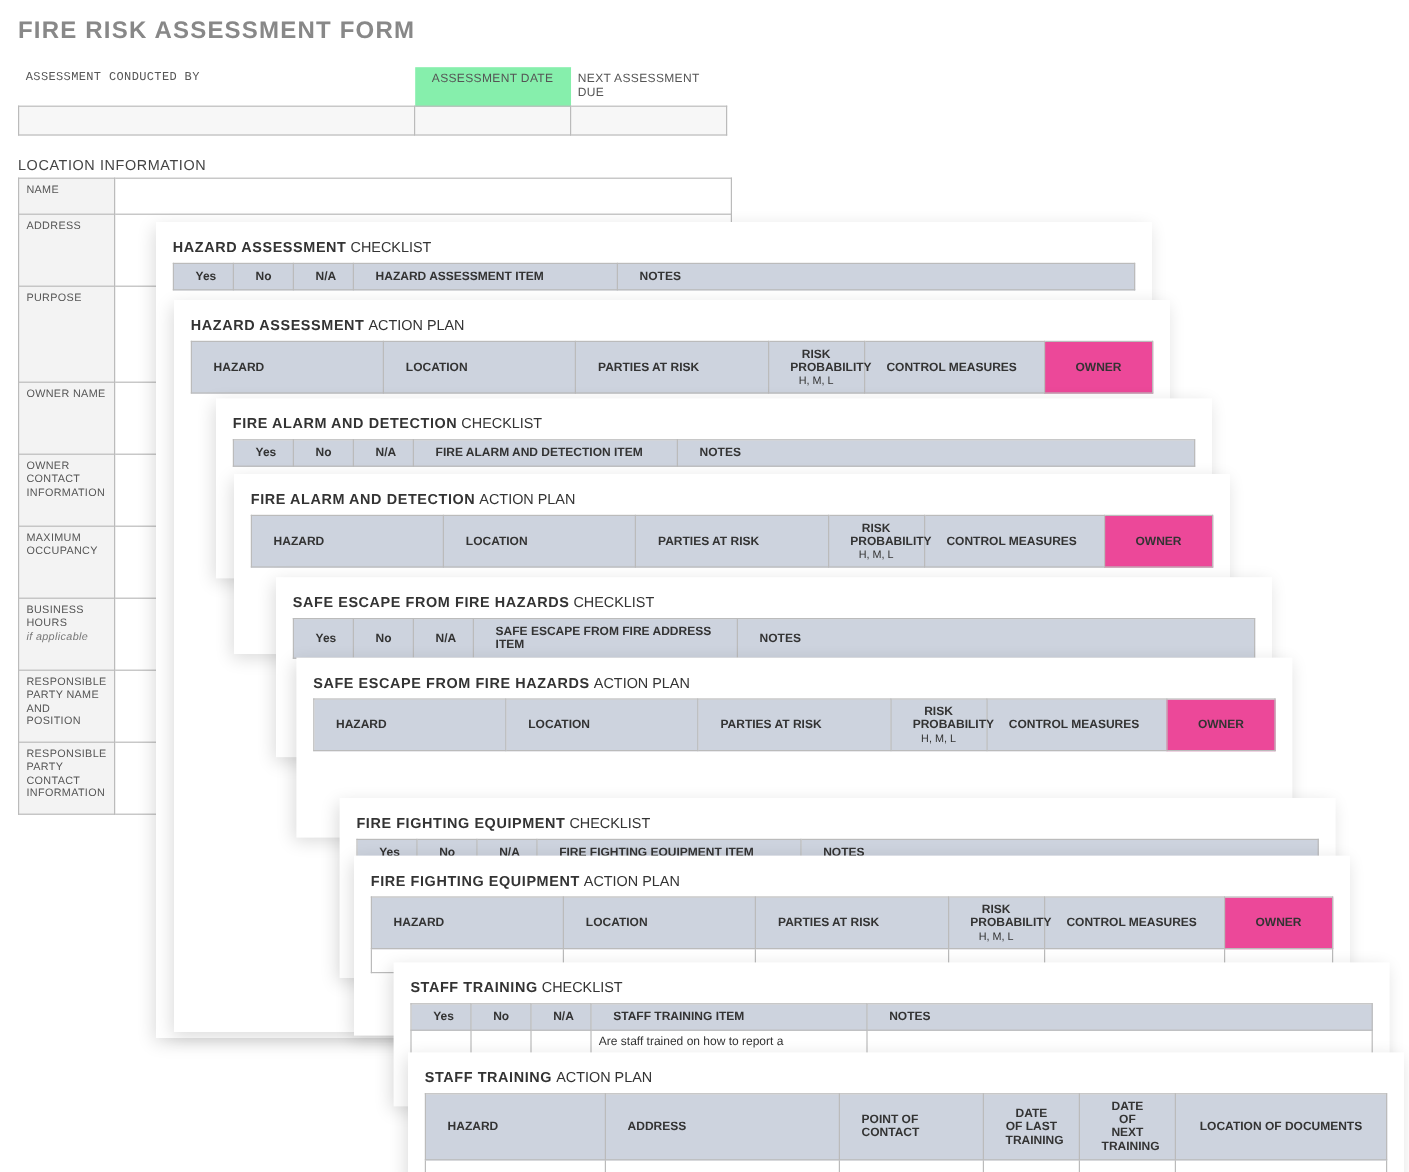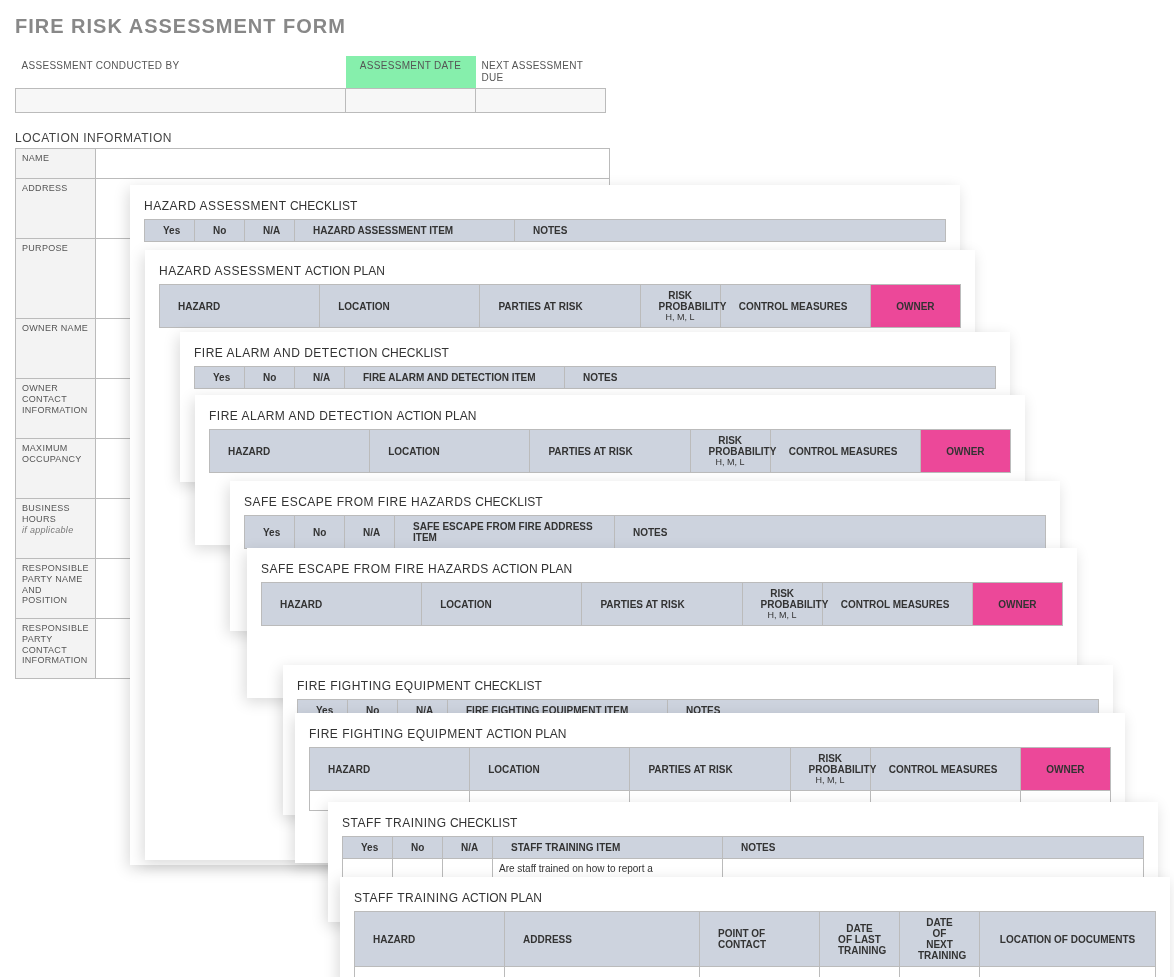--- a/index.html
+++ b/index.html
@@ -57,21 +57,21 @@
     position: absolute;
     background: #fff;
     box-shadow: -2px 4px 14px rgba(0,0,0,0.15);
     padding: 14px 14px 30px 14px;
   }
   .panel h3 {
     font-size: 12px;
     margin: 0 0 6px 0;
     color: #333;
   }
-  .panel h3 .bold { font-weight: normal; letter-spacing: 0.5px; }
+  .panel h3 .bold { font-weight: bold; letter-spacing: 0.5px; }
   .panel h3 .light { font-weight: normal; }
   .checklist th, .actionplan th {
     background: #cdd3de;
     font-weight: bold;
     font-size: 10px;
     text-align: left;
     padding: 5px 18px;
     vertical-align: middle;
   }
   .checklist th.center, .actionplan th.center { text-align: center; }
@@ -94,21 +94,21 @@
 </head>
 <body>
 
 <div class="stack">
 
   <h1>FIRE RISK ASSESSMENT FORM</h1>
 
   <table class="meta-table">
     <tbody>
         <tr>
-      <td class="label-cell" style="width:330px; background:#fff; border:none; border-bottom:none; padding-bottom:2px; text-transform:none; font-size:10px;">ASSESSMENT CONDUCTED BY</td>
+      <td class="label-cell" style="width:330px; background:#fff; border:none; border-bottom:none; padding-bottom:2px; text-transform:none; font-size:10px;font-family:Liberation Mono, monospace;">ASSESSMENT CONDUCTED BY</td>
       <td class="label-cell" style="width:130px; background:#86efac; border:none; text-transform:none; font-size:10px;text-align:center;">ASSESSMENT DATE</td>
       <td class="label-cell" style="width:130px; background:#fff; border:none; text-transform:none; font-size:10px;">NEXT ASSESSMENT DUE</td>
     </tr>
     <tr>
       <td class="input-cell" style="background:#f7f7f7;"></td>
       <td class="input-cell" style="background:#f7f7f7;"></td>
       <td class="input-cell" style="background:#f7f7f7;"></td>
     </tr>
   </tbody>
     </table>

